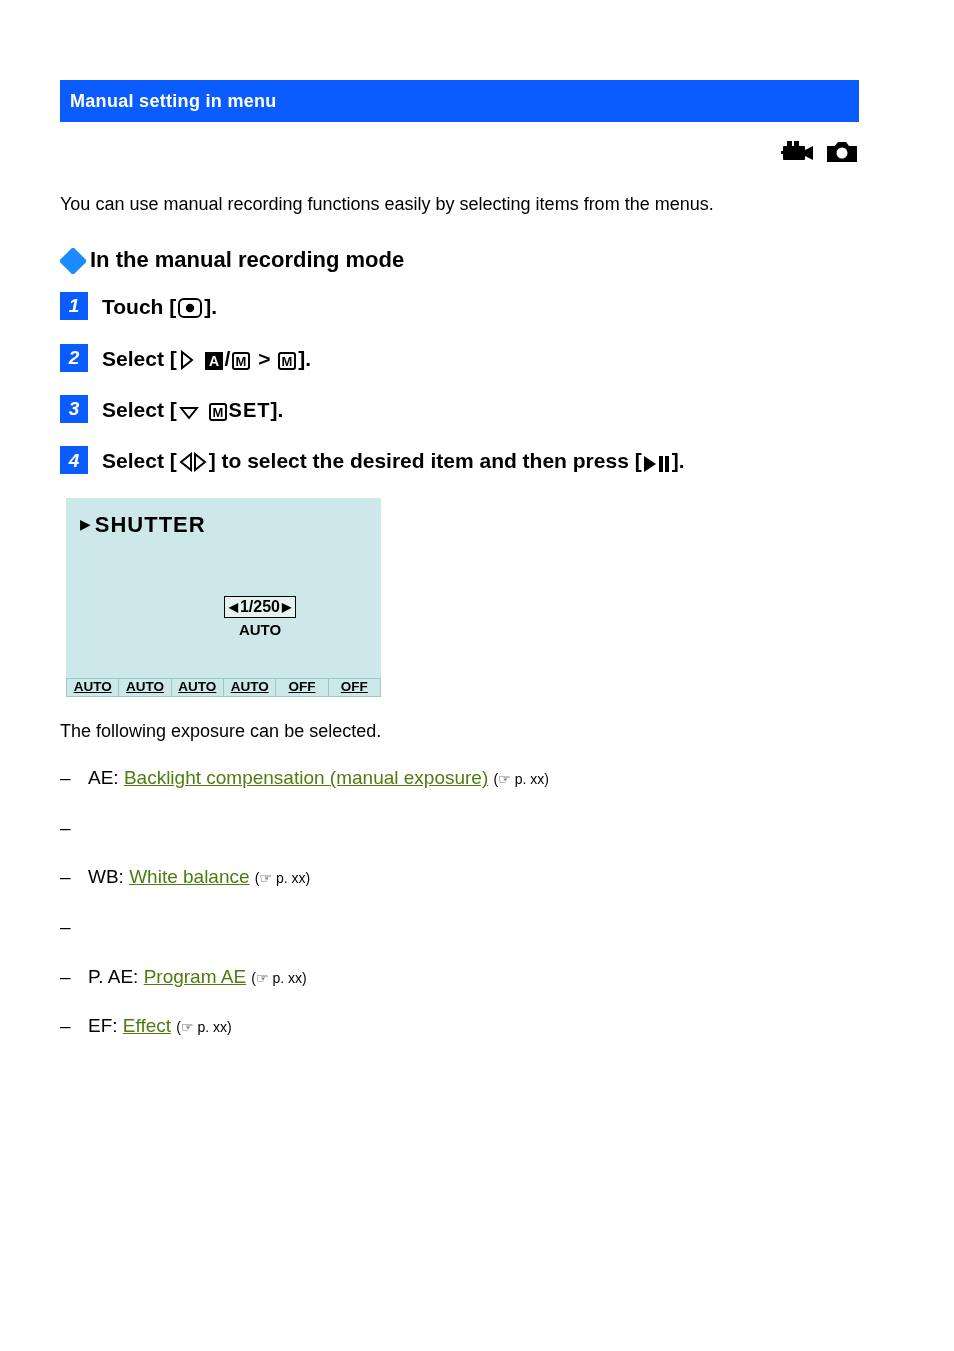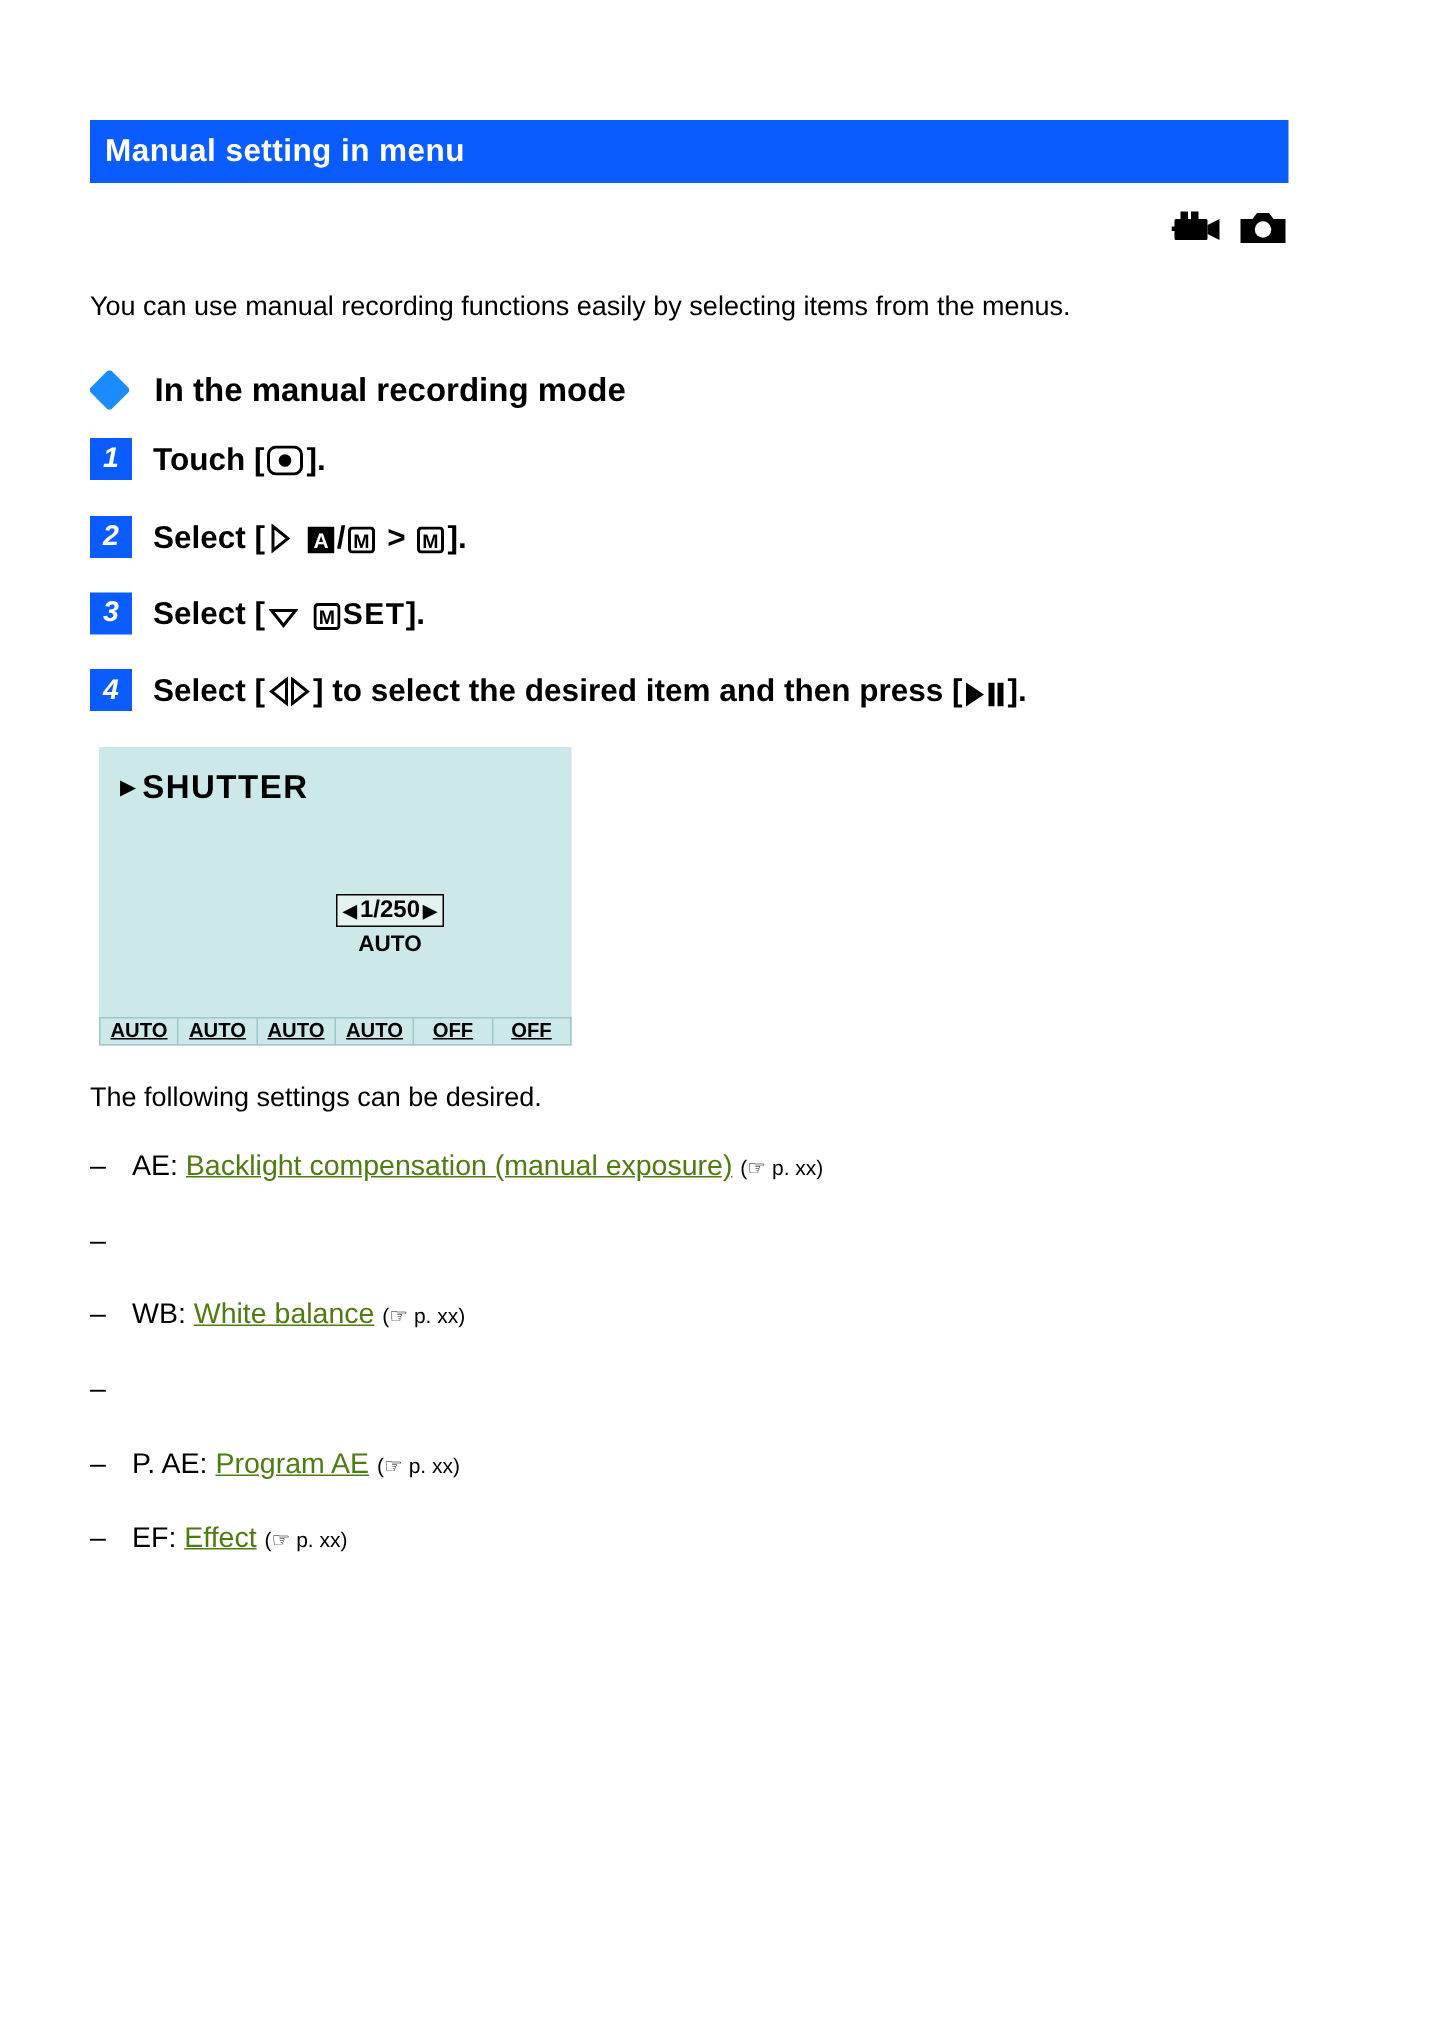--- a/index.html
+++ b/index.html
@@ -19,34 +19,34 @@
     height: 42px;
     width: 100%;
     display: flex;
     align-items: center;
     padding-left: 10px;
     margin-bottom: 18px;
   }
   .blue-bar span {
     color: #fff;
     font-weight: bold;
-    font-size: 21px;
+    font-size: 18px;
     letter-spacing: 0.3px;
   }
   .mode-icons-row {
     display: flex;
     justify-content: flex-end;
     gap: 10px;
     margin-bottom: 22px;
   }
   .intro { margin: 0 0 28px 0; }
   .diamond-row {
     display: flex;
-    align-items: flex-start;
-    gap: 17px;
+    align-items: flex-end;
+    gap: 4px;
     margin-bottom: 18px;
   }
   .diamond-row svg { flex: 0 0 auto; margin-top: 2px; }
   .diamond-text { font-weight: bold; font-size: 22px; }
   .step-row {
     display: flex;
     align-items: flex-start;
     gap: 14px;
     margin-bottom: 22px;
   }
@@ -248,21 +248,21 @@
         <td>AUTO</td>
         <td>AUTO</td>
         <td>AUTO</td>
         <td>OFF</td>
         <td>OFF</td>
       </tr>
     </tbody>
       </table>
   </div>
 
-  <p style="margin:0 0 22px 0;">The following settings can be desired.</p>
+  <p style="margin:0 0 22px 0;">The following exposure can be selected.</p>
 
   <ul class="settings-list">
     <li>
       <span class="bullet">–</span>
       <span>
         <span class="label">AE: </span>
         <a href="#">Backlight compensation (manual exposure)</a>
         <span class="ref"> (☞ p. xx)</span>
       </span>
     </li>

